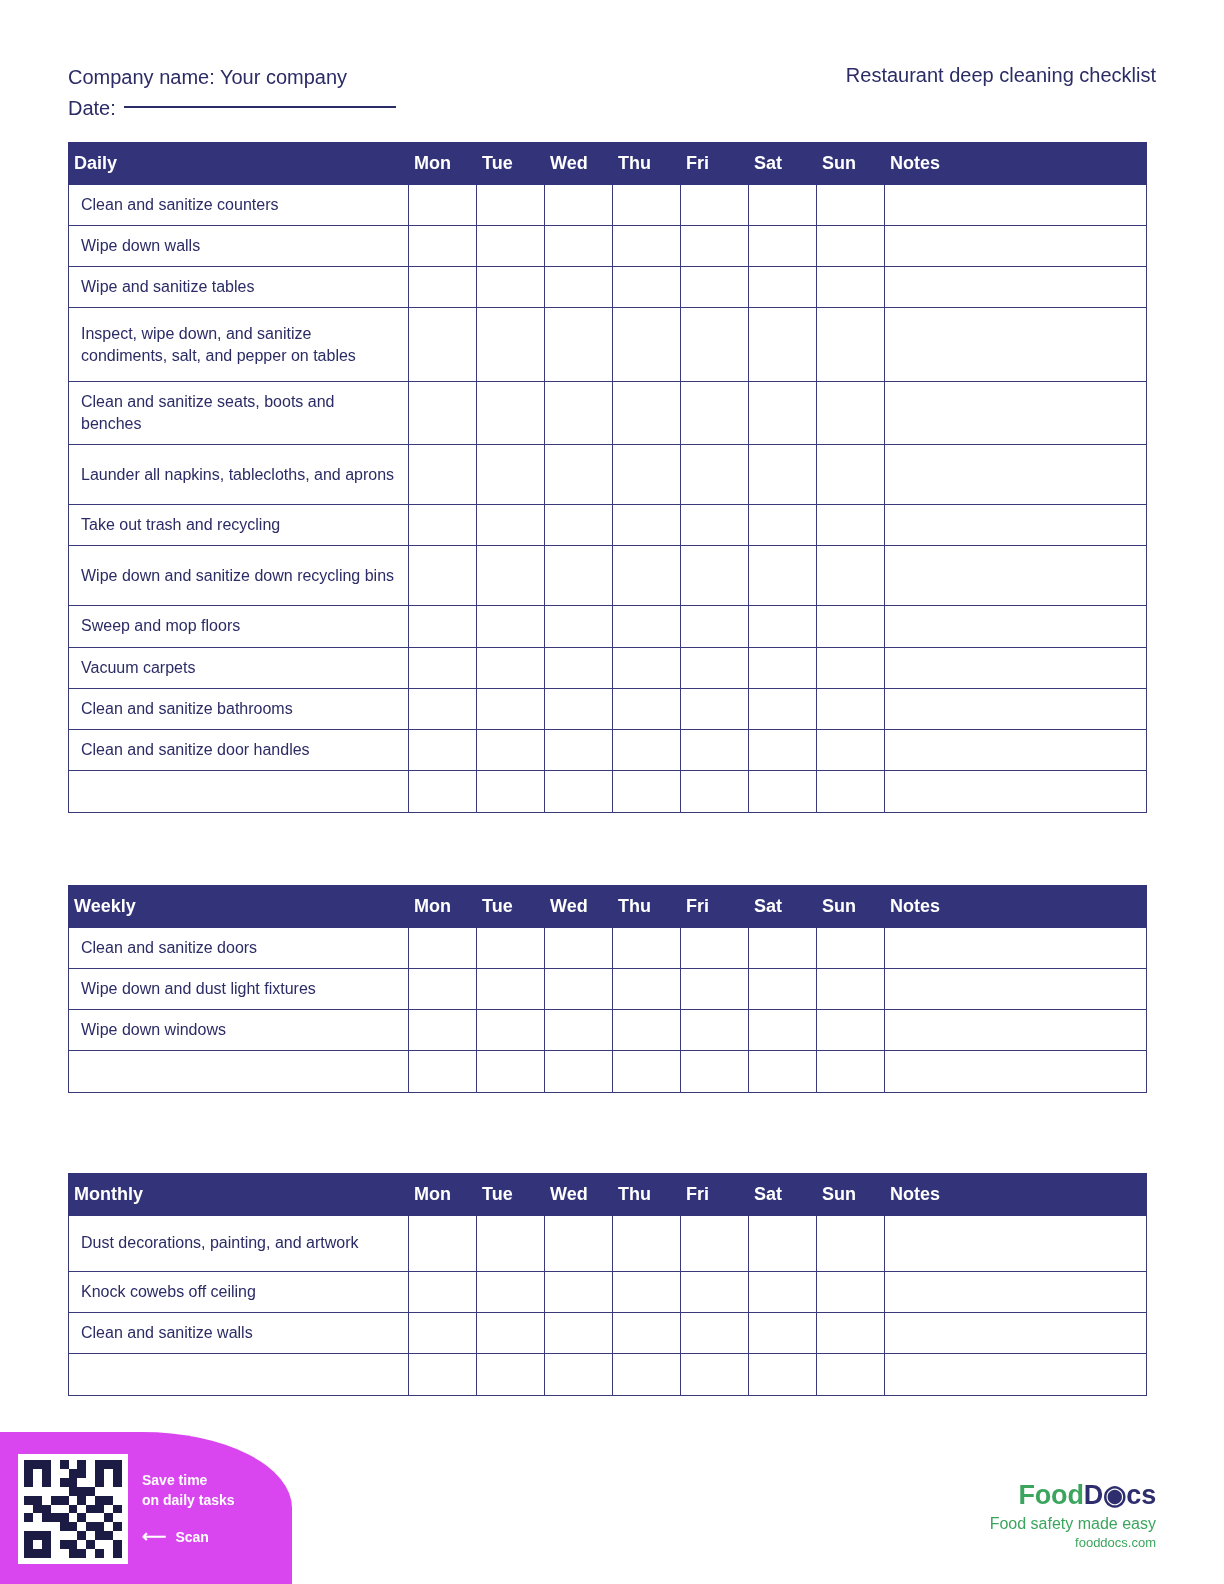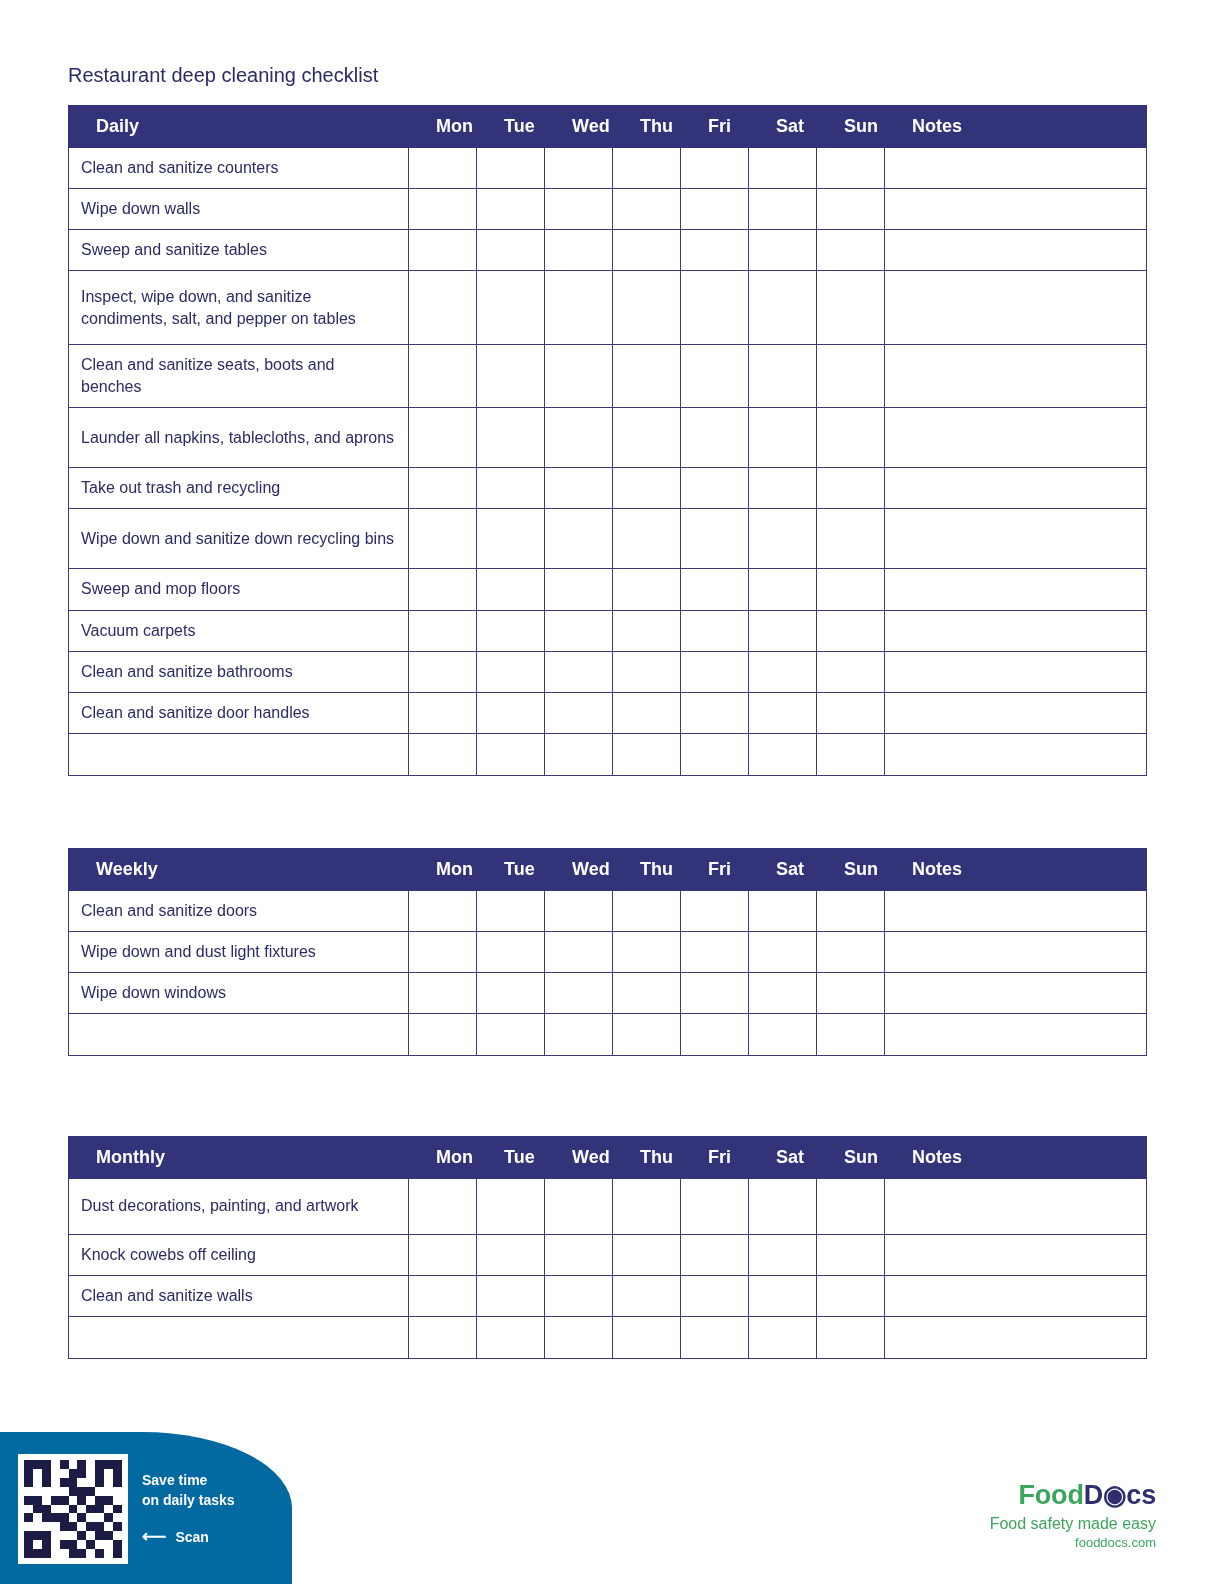--- a/index.html
+++ b/index.html
@@ -57,21 +57,21 @@
   }
   table.checklist th, table.checklist td {
     border: 1px solid #3a3a7a;
   }
   table.checklist thead th {
     background: #33337a;
     color: #ffffff;
     font-size: 18px;
     font-weight: bold;
     text-align: left;
-    padding: 10px 27px;
+    padding: 10px 5px;
     height: 42px;
     border: 1px solid #33337a;
   }
   table.checklist thead th.task-head { }
   table.checklist tbody td {
     font-size: 16px;
     color: #2b2b66;
     padding: 9px 12px;
     vertical-align: middle;
     line-height: 1.38;
@@ -87,21 +87,21 @@
   .spacer-sm { height: 72px; }
   .spacer-lg { height: 80px; }
 
   
   .footer-badge {
     position: absolute;
     left: 0;
     bottom: 0;
     width: 292px;
     height: 152px;
-    background: #0369a1;
+    background: #d946ef;
     border-top-right-radius: 150px 76px;
     border-top-left-radius: 0;
   }
   .qr-box {
     position: absolute;
     left: 18px;
     top: 22px;
     width: 110px;
     height: 110px;
     background: #ffffff;
@@ -162,20 +162,27 @@
     color: #3ba55d;
     margin-top: 2px;
   }
 </style>
 </head>
 <body>
 
 <div class="page">
 
   <div class="header">
+    <div class="header-left">
+      <div class="company-line">Company name: Your company</div>
+      <div class="date-line">
+        <span>Date:</span>
+        <span class="date-rule"></span>
+      </div>
+    </div>
     <div class="header-right">Restaurant deep cleaning checklist</div>
   </div>
 
   <table class="checklist">
     <colgroup>
       <col class="c-task">
         <col class="c-day">
         <col class="c-day">
         <col class="c-day">
         <col class="c-day">
@@ -214,21 +221,21 @@
         <td class="day-cell"></td>
         <td class="day-cell"></td>
         <td class="day-cell"></td>
         <td class="day-cell"></td>
         <td class="day-cell"></td>
         <td class="day-cell"></td>
         <td class="day-cell"></td>
         <td class="notes-cell"></td>
       </tr>
       <tr>
-        <td>Sweep and sanitize tables</td>
+        <td>Wipe and sanitize tables</td>
         <td class="day-cell"></td>
         <td class="day-cell"></td>
         <td class="day-cell"></td>
         <td class="day-cell"></td>
         <td class="day-cell"></td>
         <td class="day-cell"></td>
         <td class="day-cell"></td>
         <td class="notes-cell"></td>
       </tr>
       <tr>

